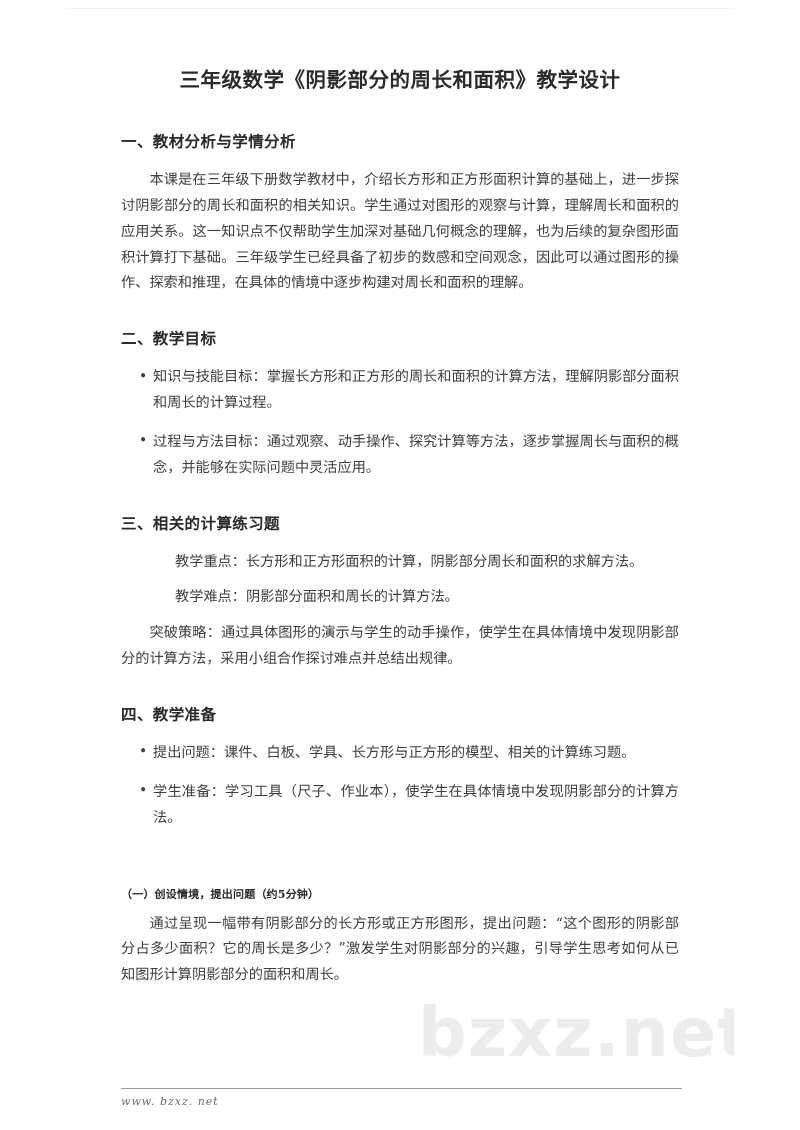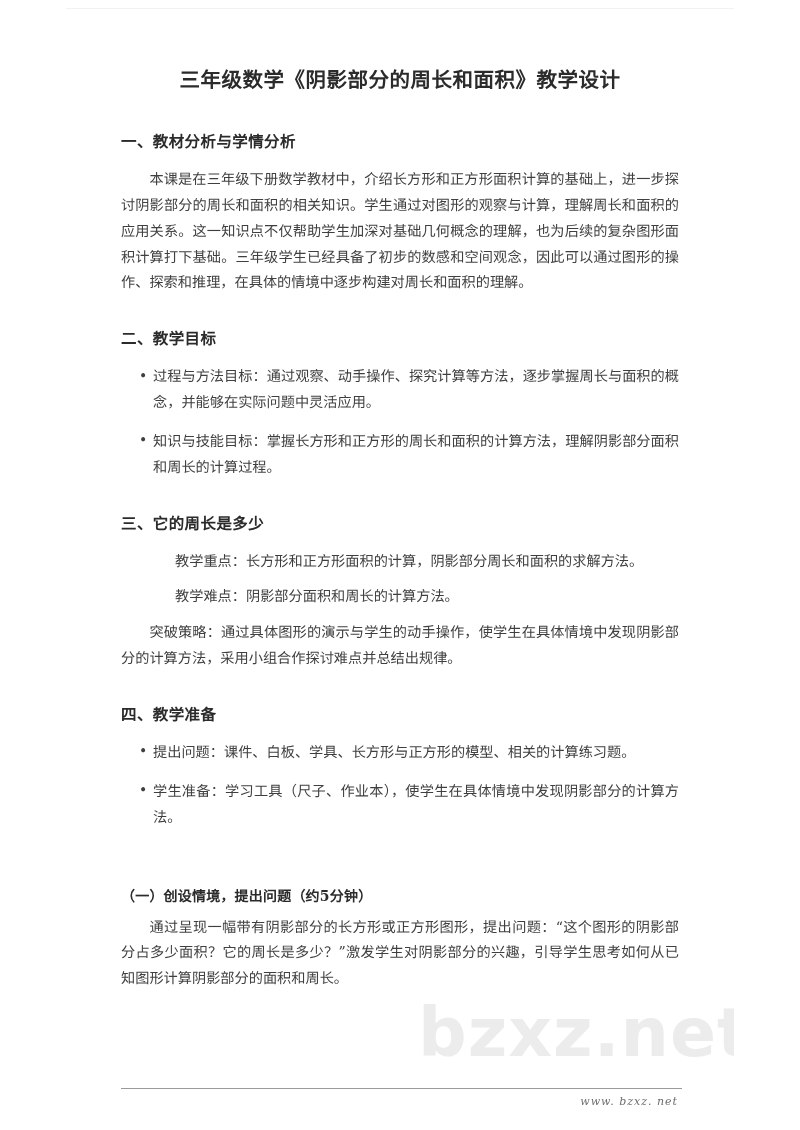--- a/index.html
+++ b/index.html
@@ -67,21 +67,21 @@
   .section-heading {
     font-size: 15.5px;
     font-weight: bold;
     color: #2b2b2b;
     margin: 0;
     padding: 0;
     letter-spacing: 0.4px;
   }
 
   .sub-heading {
-    font-size: 14px;
+    font-size: 11px;
     font-weight: bold;
     color: #2b2b2b;
     margin: 0;
     letter-spacing: 0.2px;
   }
 
   
   .para {
     font-size: 14.2px;
     line-height: 1.82;
@@ -146,21 +146,21 @@
     z-index: 3;
   }
 
   .footer-rule {
     width: 100%;
     height: 1px;
     background: #9a9a9a;
   }
 
   .footer-text {
-    text-align: right;
+    text-align: left;
     font-family: "DejaVu Serif", "Liberation Serif", serif;
     font-style: italic;
     font-size: 11px;
     color: #6d6d6d;
     letter-spacing: 1px;
     margin-top: 6px;
     padding-right: 4px;
   }
 </style>
 </head>
@@ -180,27 +180,27 @@
 
     <h2 class="section-heading">一、教材分析与学情分析</h2>
     <div class="sp-m"></div>
     <p class="para para-indent">本课是在三年级下册数学教材中，介绍长方形和正方形面积计算的基础上，进一步探讨阴影部分的周长和面积的相关知识。学生通过对图形的观察与计算，理解周长和面积的应用关系。这一知识点不仅帮助学生加深对基础几何概念的理解，也为后续的复杂图形面积计算打下基础。三年级学生已经具备了初步的数感和空间观念，因此可以通过图形的操作、探索和推理，在具体的情境中逐步构建对周长和面积的理解。</p>
 
     <div class="sp-xl"></div>
 
     <h2 class="section-heading">二、教学目标</h2>
     <div class="sp-m"></div>
     <ul class="bullets">
+      <li class="bullet-item">知识与技能目标：掌握长方形和正方形的周长和面积的计算方法，理解阴影部分面积和周长的计算过程。</li>
       <li class="bullet-item">过程与方法目标：通过观察、动手操作、探究计算等方法，逐步掌握周长与面积的概念，并能够在实际问题中灵活应用。</li>
-      <li class="bullet-item">知识与技能目标：掌握长方形和正方形的周长和面积的计算方法，理解阴影部分面积和周长的计算过程。</li>
     </ul>
 
     <div class="sp-xl"></div>
 
-    <h2 class="section-heading">三、它的周长是多少</h2>
+    <h2 class="section-heading">三、相关的计算练习题</h2>
     <div class="sp-m"></div>
     <p class="para para-hang">教学重点：长方形和正方形面积的计算，阴影部分周长和面积的求解方法。</p>
     <div class="sp-s"></div>
     <p class="para para-hang">教学难点：阴影部分面积和周长的计算方法。</p>
     <div class="sp-s"></div>
     <p class="para para-indent">突破策略：通过具体图形的演示与学生的动手操作，使学生在具体情境中发现阴影部分的计算方法，采用小组合作探讨难点并总结出规律。</p>
 
     <div class="sp-xl"></div>
 
     <h2 class="section-heading">四、教学准备</h2>

